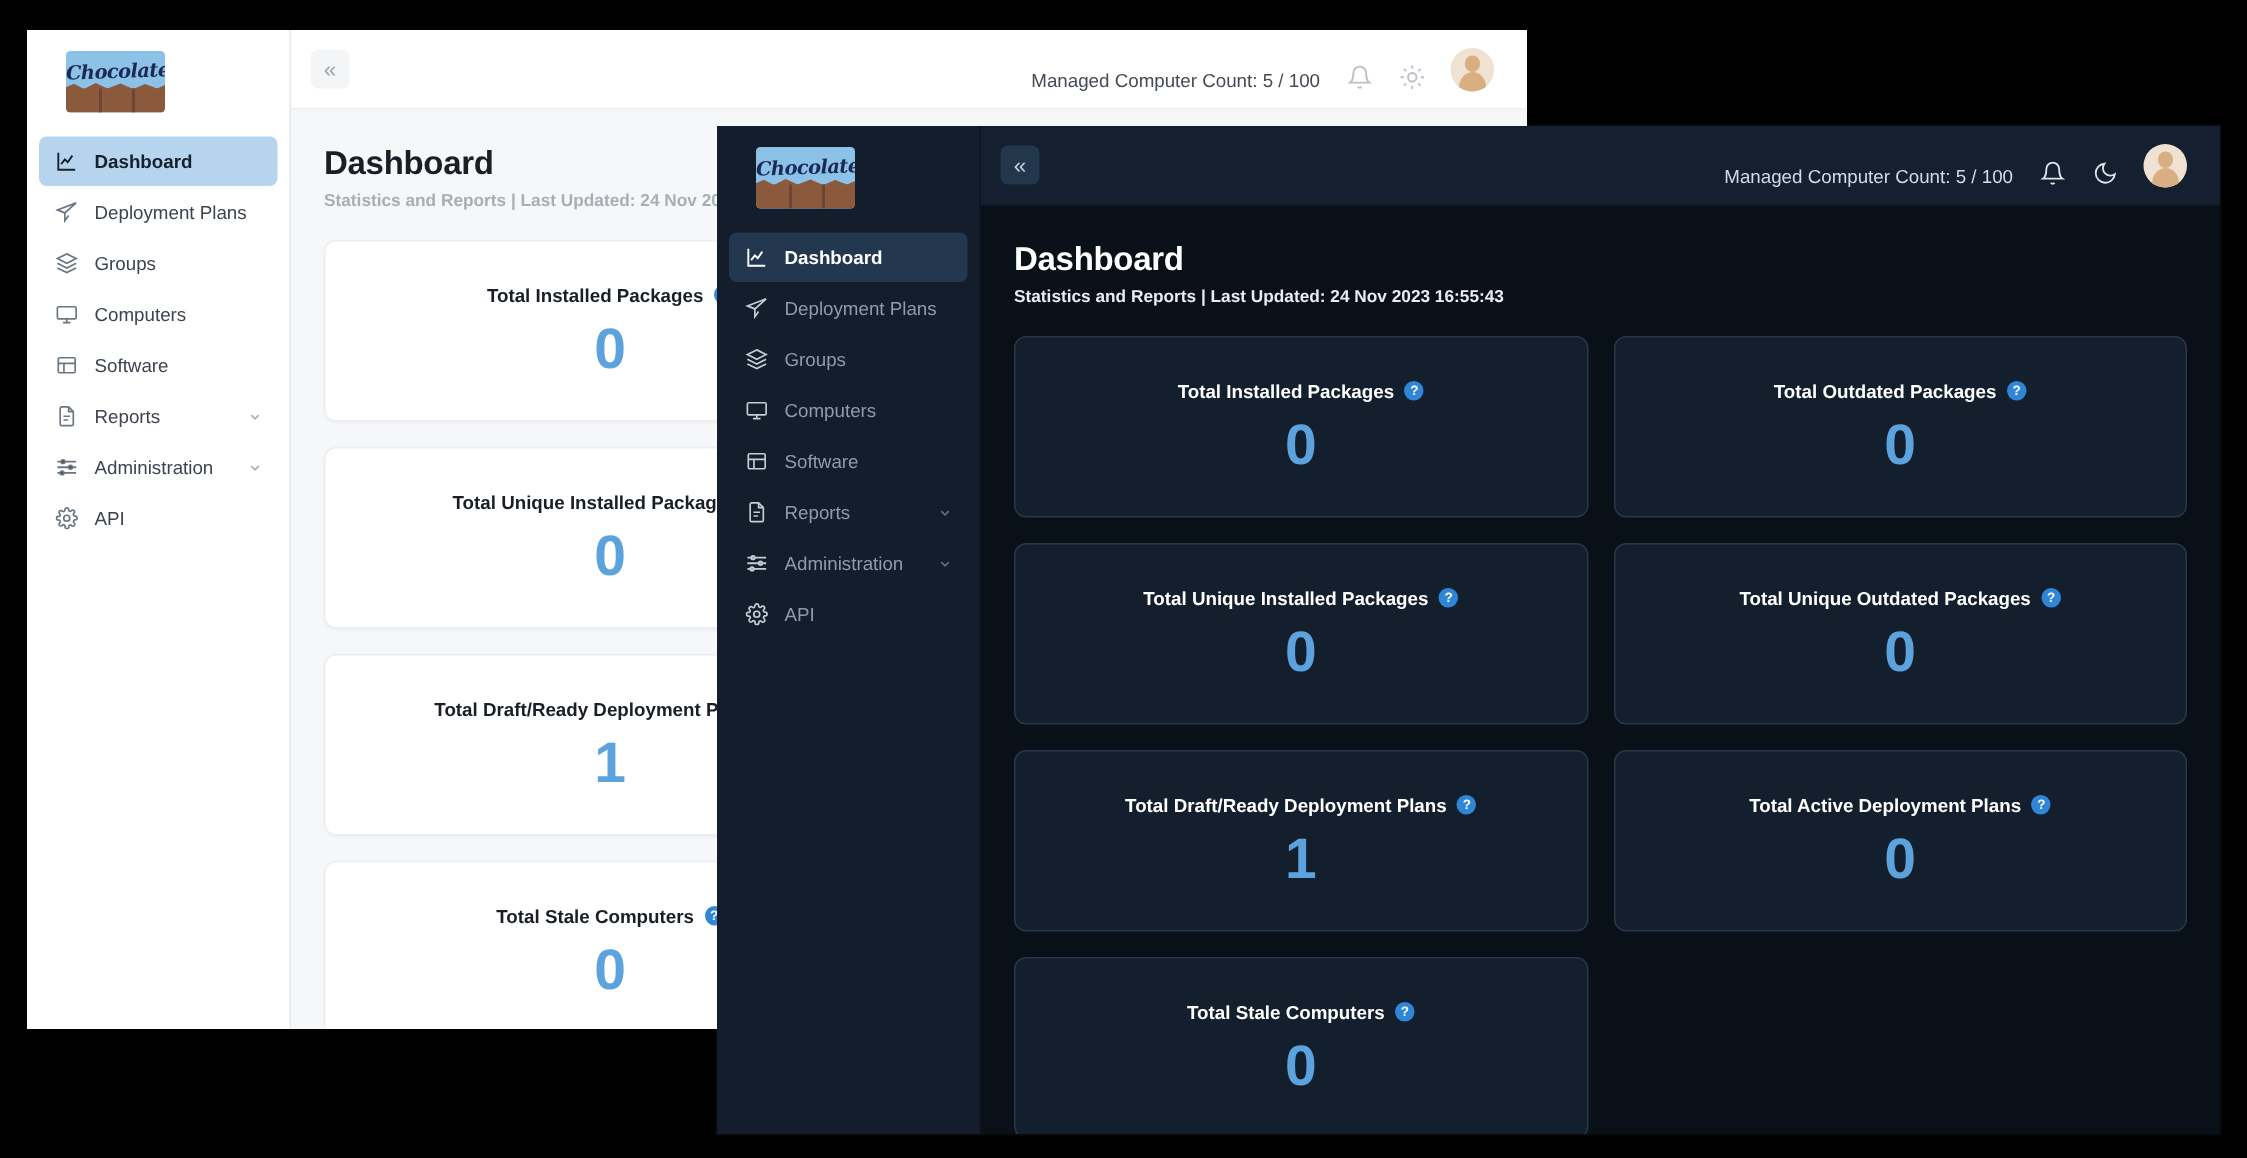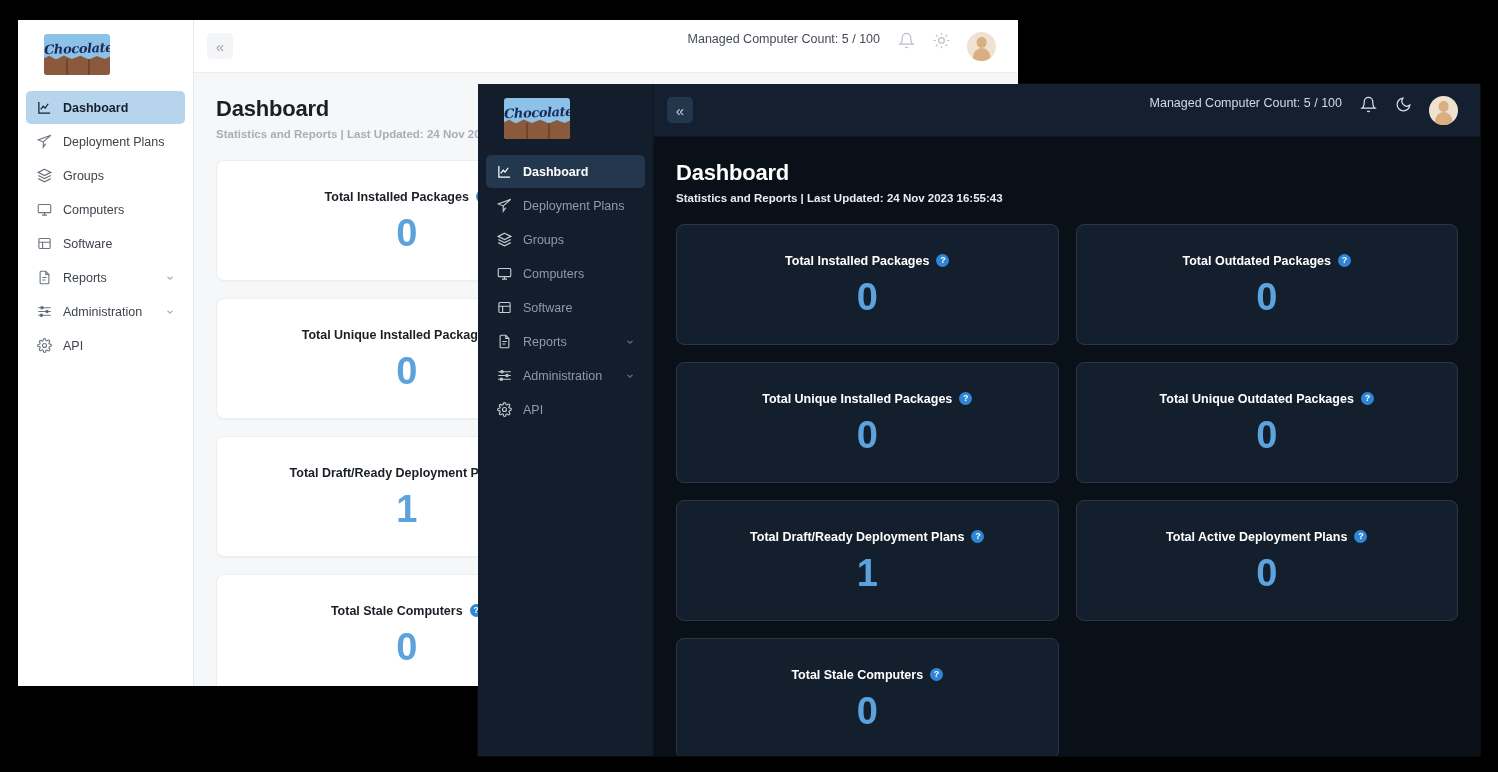--- a/index.html
+++ b/index.html
@@ -86,21 +86,21 @@
 
   .collapse-btn {
     width: 26px; height: 26px; border-radius: 5px;
     display: flex; align-items: center; justify-content: center;
     font-size: 15px; cursor: pointer; line-height: 1;
   }
   .topbar.light .collapse-btn { background: #f4f5f7; color: #9aa2ad; }
   .topbar.dark  .collapse-btn { background: #22364c; color: #c8d3e0; }
 
   .topbar .spacer { flex: 1; }
-  .topbar .right { display: flex; align-items: flex-start; gap: 17px; }
+  .topbar .right { display: flex; align-items: flex-end; gap: 17px; }
   .count-text { font-size: 12.5px; }
   .topbar.light .count-text { color: #444b54; }
   .topbar.dark  .count-text { color: #d2dae4; }
   .tb-icon { width: 18px; height: 18px; cursor: pointer; display:flex; align-items:center; justify-content:center; }
   .tb-icon svg { width: 17px; height: 17px; display:block; fill:none; }
   .topbar.light .tb-icon svg { stroke: #b9bfc7; }
   .topbar.dark  .tb-icon svg { stroke: #dde4ec; }
   .avatar {
     width: 29px; height: 29px; border-radius: 50%;
     background: #f0e2d2; overflow: hidden; position: relative; cursor: pointer;

